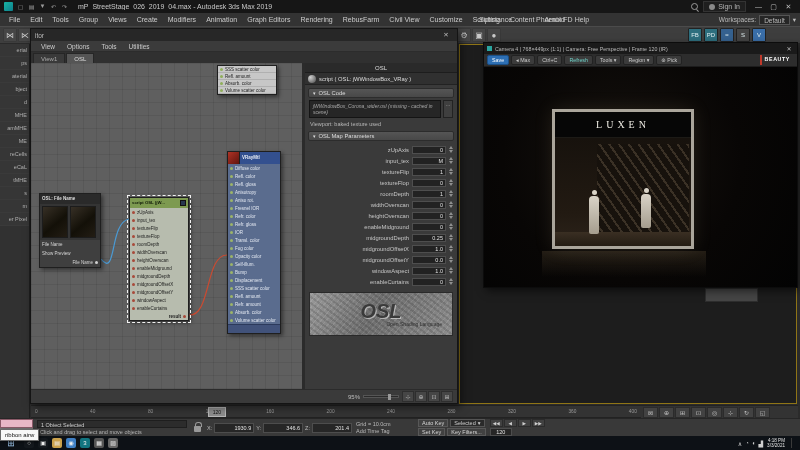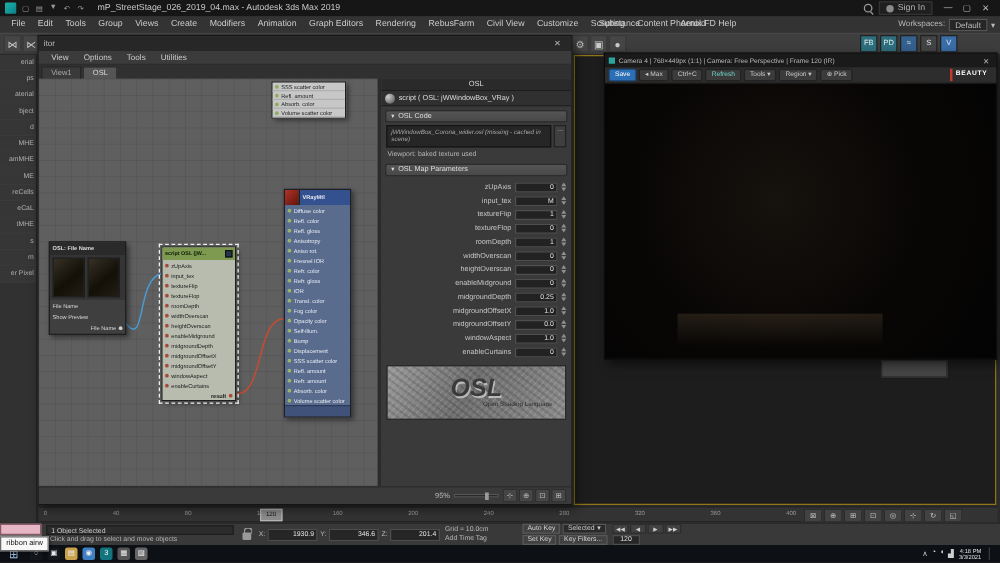--- a/index.html
+++ b/index.html
@@ -683,20 +683,31 @@
         <span class="vbtn">◂ Max</span>
         <span class="vbtn">Ctrl+C</span>
         <span class="vbtn teal">Refresh</span>
         <span class="vbtn">Tools ▾</span>
         <span class="vbtn">Region ▾</span>
         <span class="vbtn">⊕ Pick</span>
         <span class="vbtn beauty">BEAUTY</span>
       </div>
     <div class="vfb-render">
       <div class="glow"></div>
+      <div class="store">
+        <div class="sign">
+            <span>LUXEN</span>
+          </div>
+        <div class="interior">
+          <div class="stairs"></div>
+          <div class="floor"></div>
+          <div class="mann m1"></div>
+          <div class="mann m2"></div>
+        </div>
+      </div>
     </div>
   </div>
 
   <div class="timeline">
     <div class="t-labels">
         <span>0</span>
         <span>40</span>
         <span>80</span>
         <span>120</span>
         <span>160</span>

